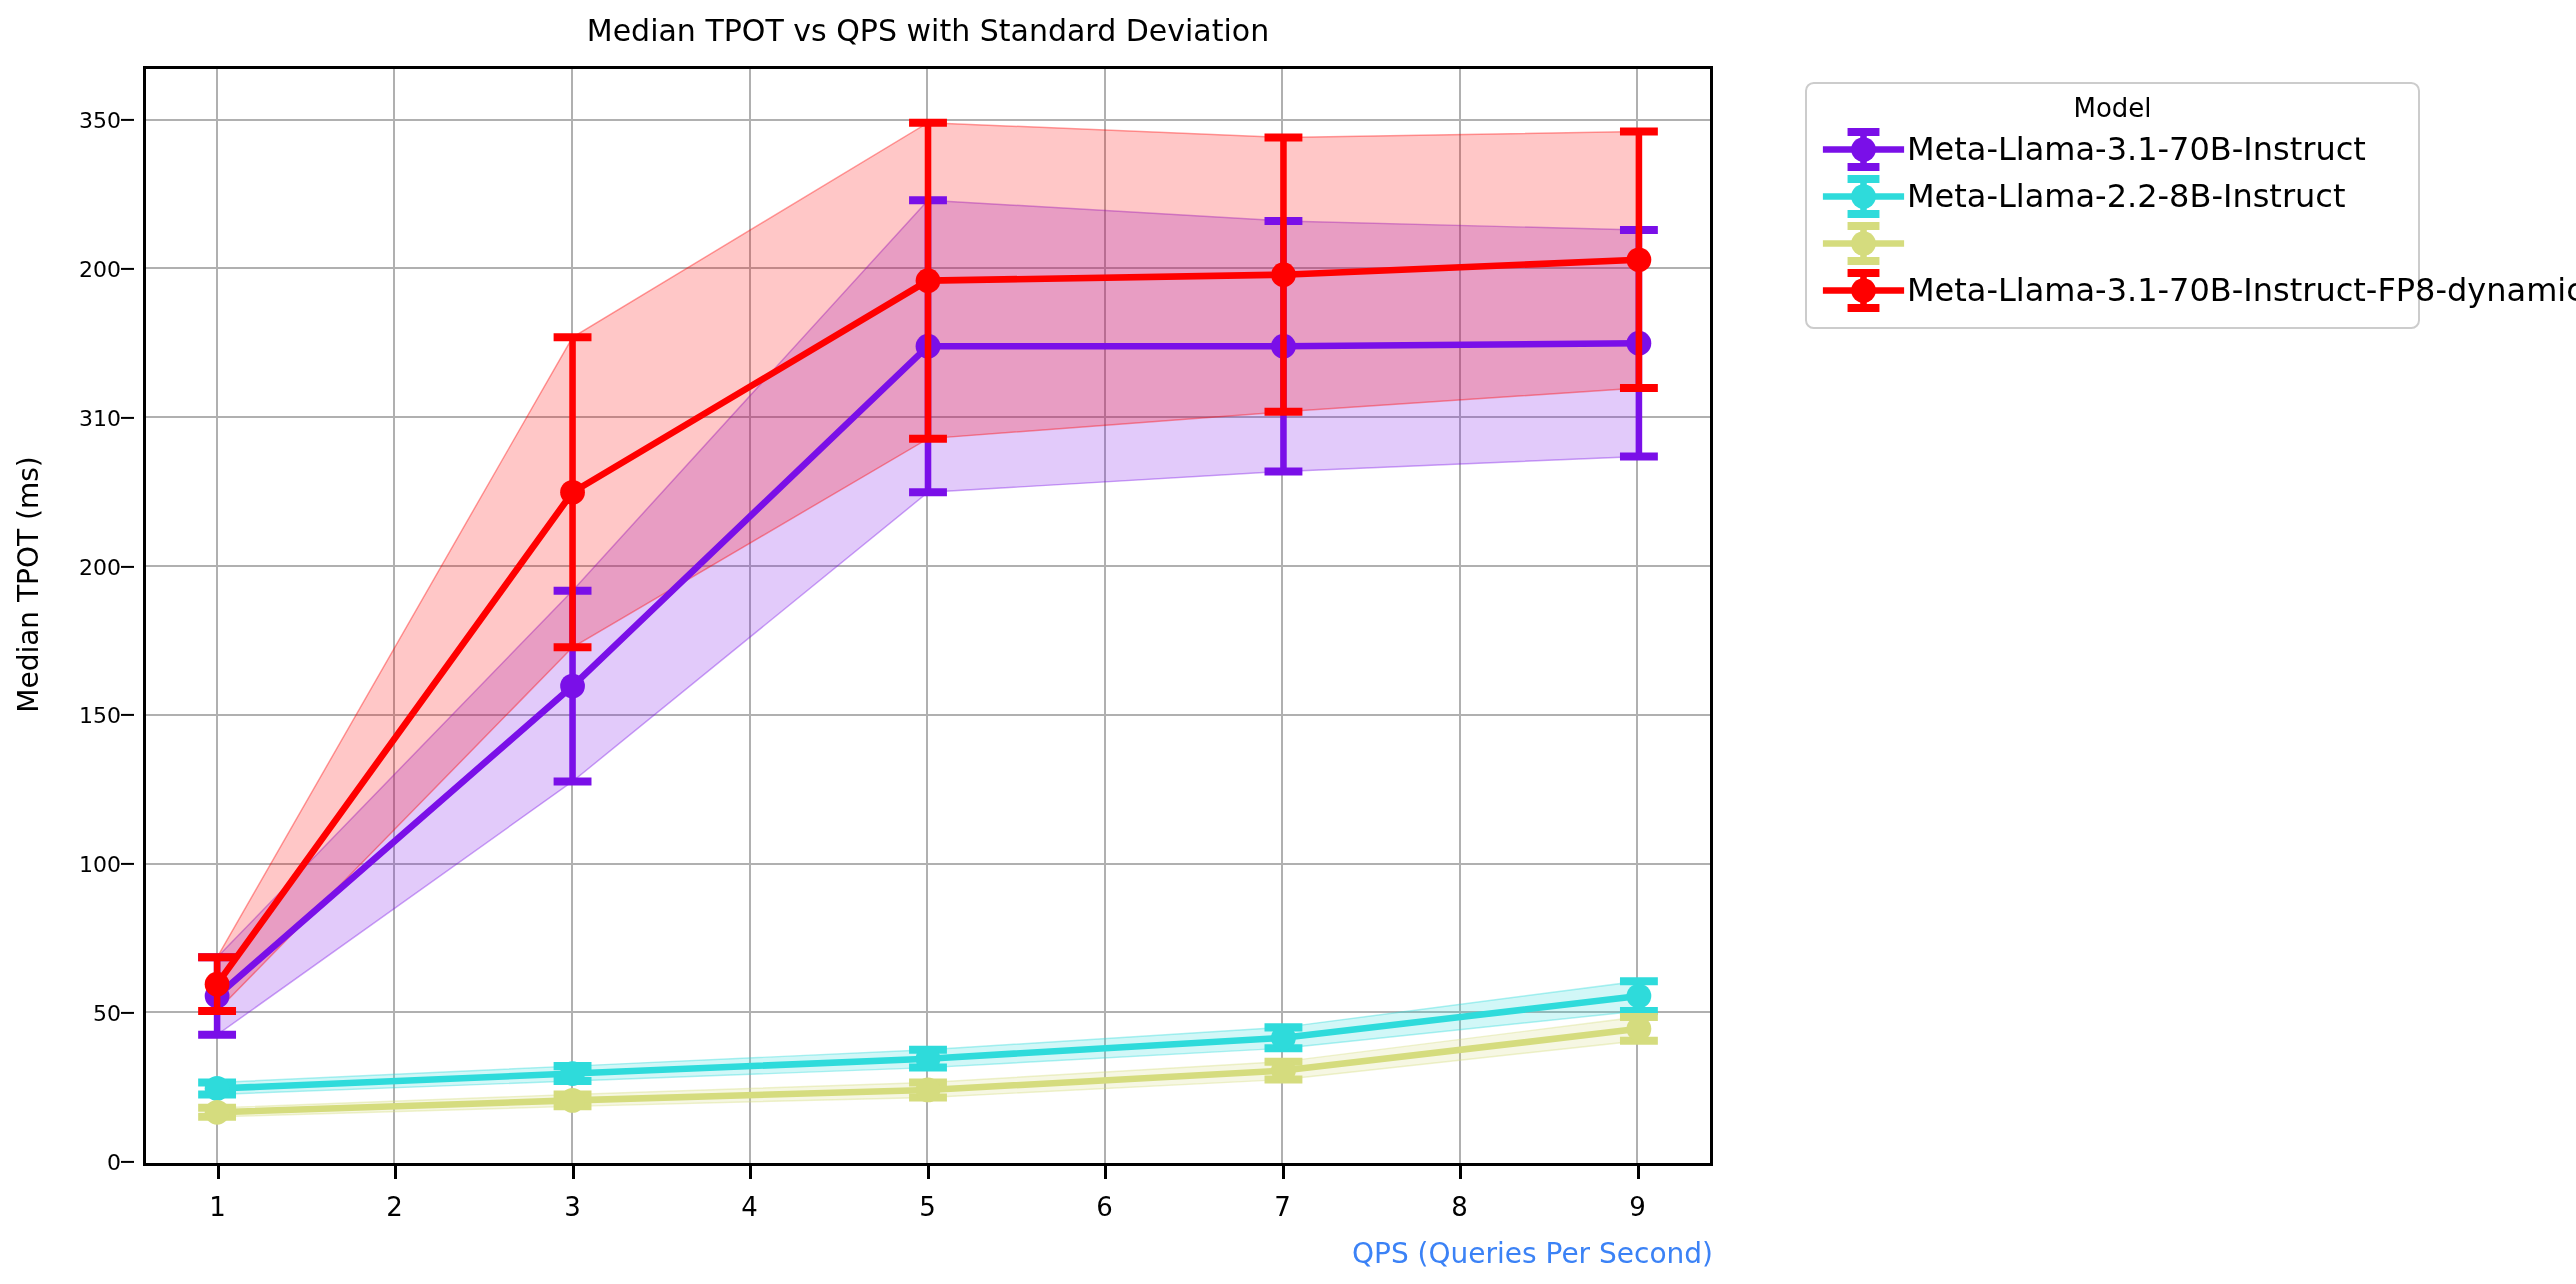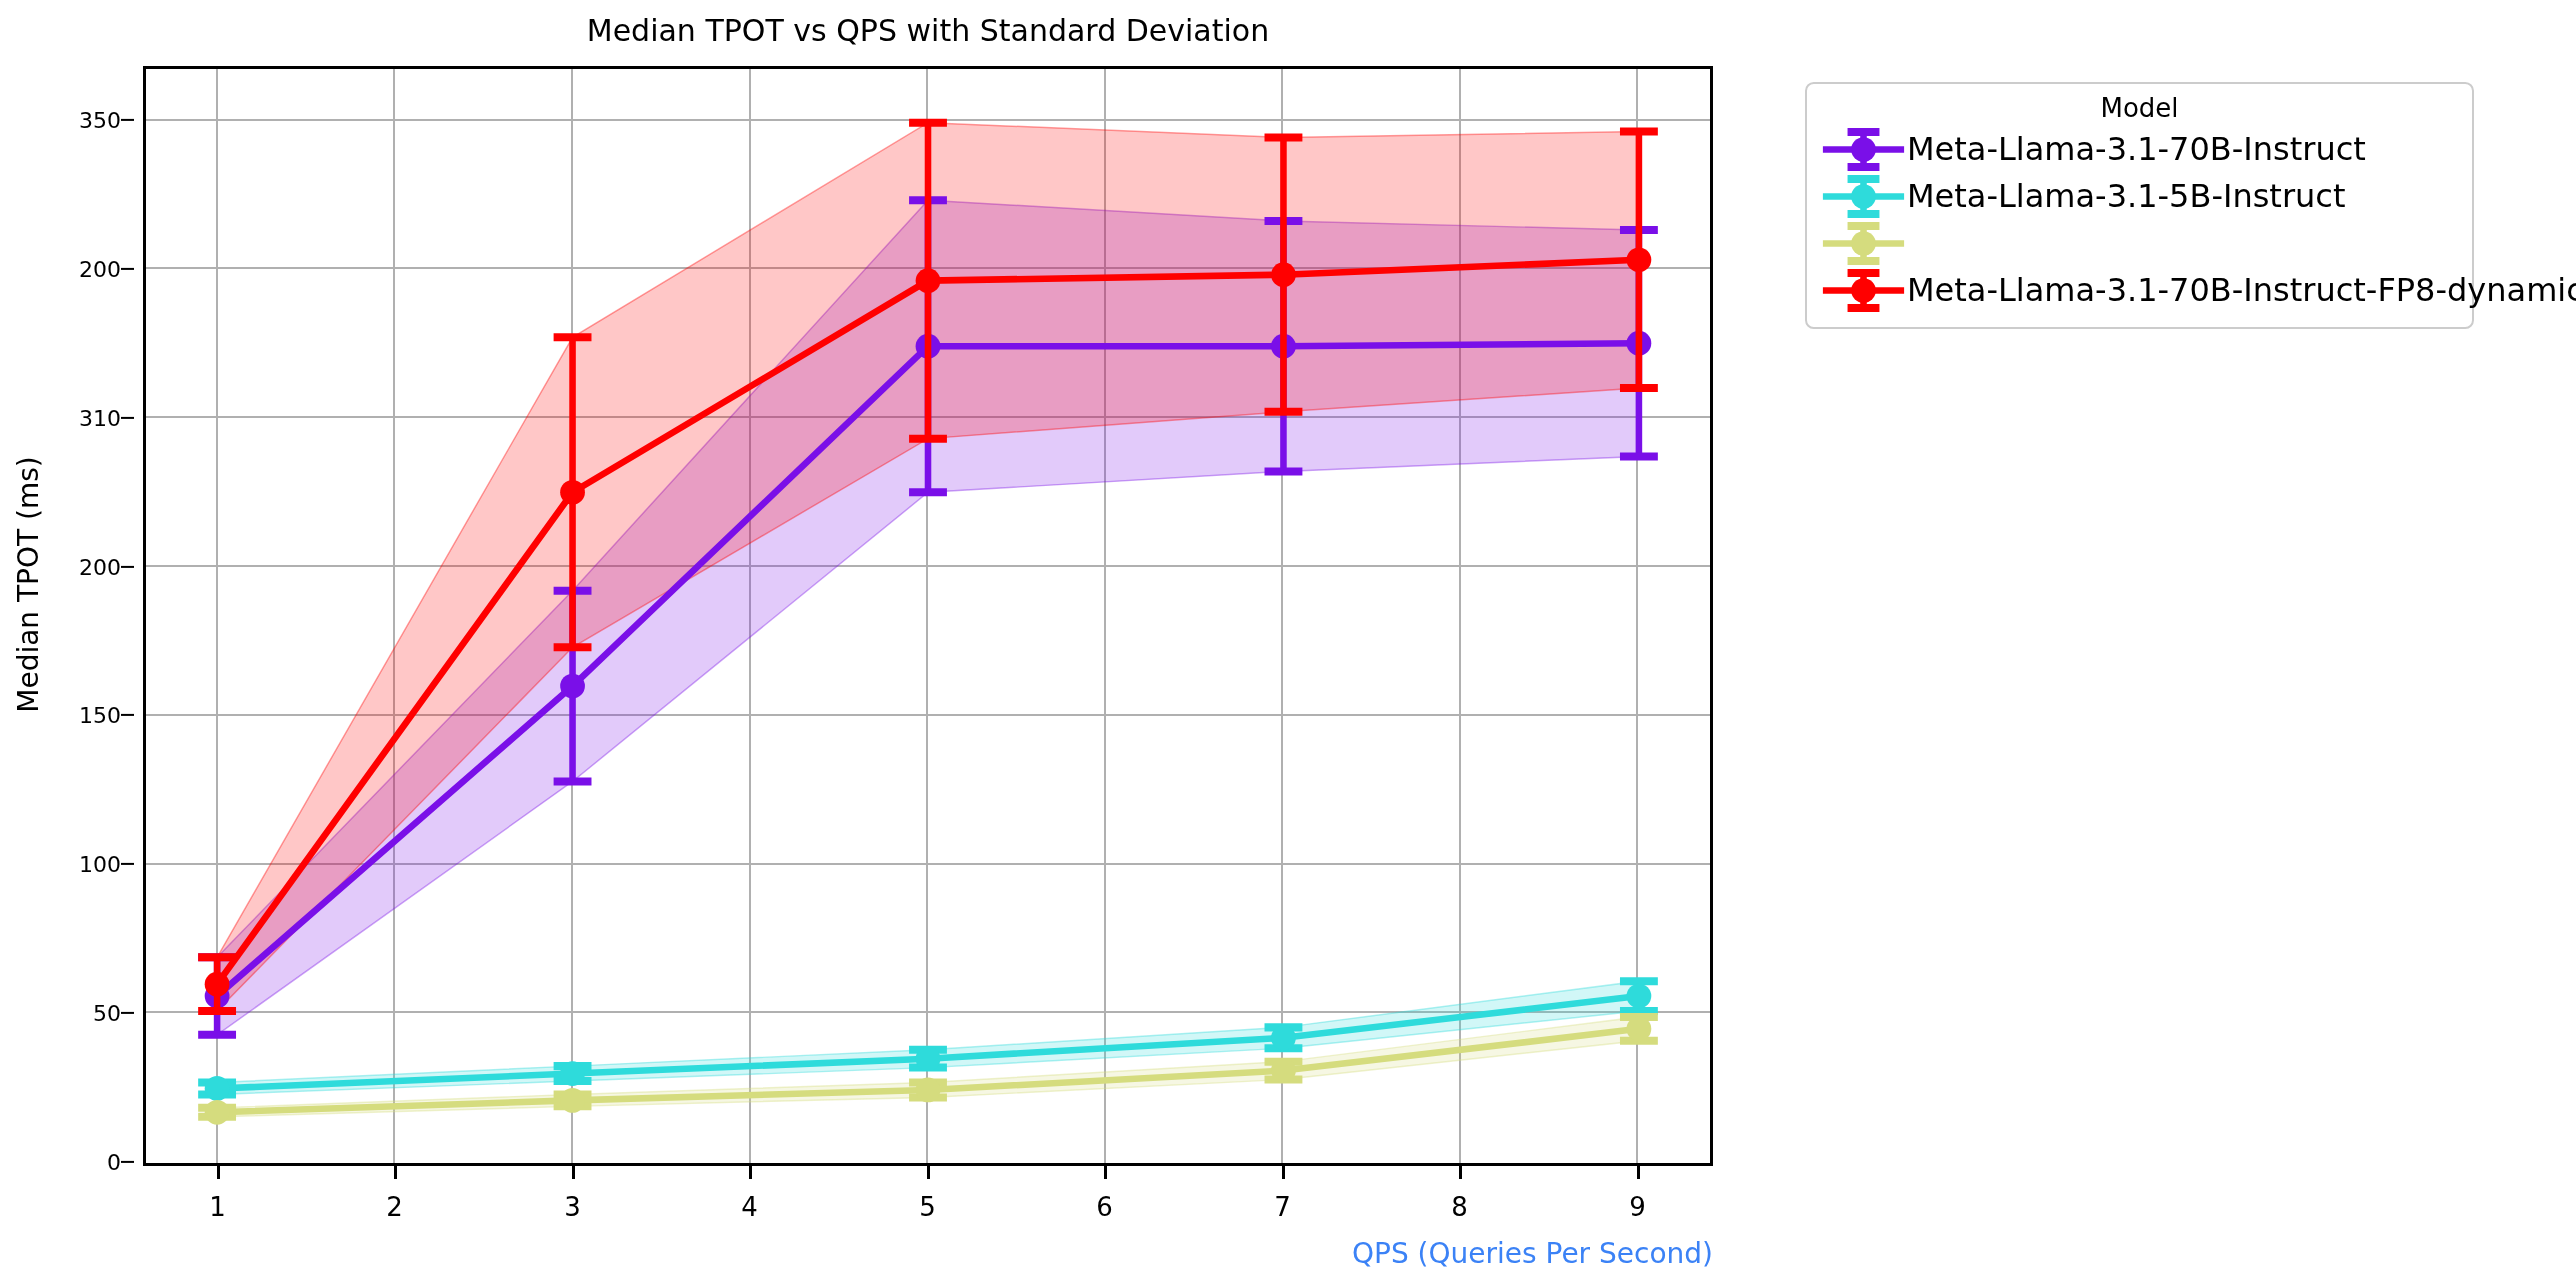--- a/index.html
+++ b/index.html
@@ -34,21 +34,21 @@
   .xtick-label{position:absolute;top:26px;width:87px;margin-left:-44px;text-align:center;
                font-size:26px;color:#000;}
   .xtick-mark{position:absolute;top:0;width:2.2px;height:13px;margin-left:-0.7px;background:#000;}
   #xlabel{position:absolute;left:143px;top:1237px;width:1570px;text-align:right;
           font-size:28px;color:#3b82f6;}
 
   
   svg.series-svg{position:absolute;left:0;top:0;width:100%;height:100%;}
 
   
-  #legend{position:absolute;left:1805px;top:82px;width:669px;
+  #legend{position:absolute;left:1805px;top:82px;width:615px;
           border:2.2px solid #cccccc;border-radius:8.7px;background:#fff;box-sizing:border-box;
           padding:8.7px 13px 13px 13px;}
   #legend-title{text-align:center;font-size:26px;color:#000;margin-bottom:2.9px;}
   .legend-row{display:flex;align-items:center;height:47px;}
   .legend-key{width:87px;height:47px;flex:0 0 87px;position:relative;}
   .legend-label{font-size:32px;color:#000;white-space:nowrap;}
 </style>
 </head>
 <body>
 
@@ -223,21 +223,21 @@
           <span class="legend-label">Meta-Llama-3.1-70B-Instruct</span>
         </div>
         <div class="legend-row">
           <span class="legend-key"><svg width="87" height="47" viewBox="0 0 120 64">
               <line x1="4" y1="32" x2="116" y2="32" stroke="#2EDBDB" stroke-width="9"></line>
               <line x1="60" y1="8" x2="60" y2="56" stroke="#2EDBDB" stroke-width="9"></line>
               <line x1="38" y1="8" x2="82" y2="8" stroke="#2EDBDB" stroke-width="11"></line>
               <line x1="38" y1="56" x2="82" y2="56" stroke="#2EDBDB" stroke-width="11"></line>
               <ellipse cx="60" cy="32" rx="17" ry="17" fill="#2EDBDB"></ellipse>
             </svg></span>
-          <span class="legend-label">Meta-Llama-3.1-5B-Instruct</span>
+          <span class="legend-label">Meta-Llama-2.2-8B-Instruct</span>
         </div>
         <div class="legend-row">
           <span class="legend-key"><svg width="87" height="47" viewBox="0 0 120 64">
               <line x1="4" y1="32" x2="116" y2="32" stroke="#D5DC7E" stroke-width="9"></line>
               <line x1="60" y1="8" x2="60" y2="56" stroke="#D5DC7E" stroke-width="9"></line>
               <line x1="38" y1="8" x2="82" y2="8" stroke="#D5DC7E" stroke-width="11"></line>
               <line x1="38" y1="56" x2="82" y2="56" stroke="#D5DC7E" stroke-width="11"></line>
               <ellipse cx="60" cy="32" rx="17" ry="17" fill="#D5DC7E"></ellipse>
             </svg></span>
         </div>

